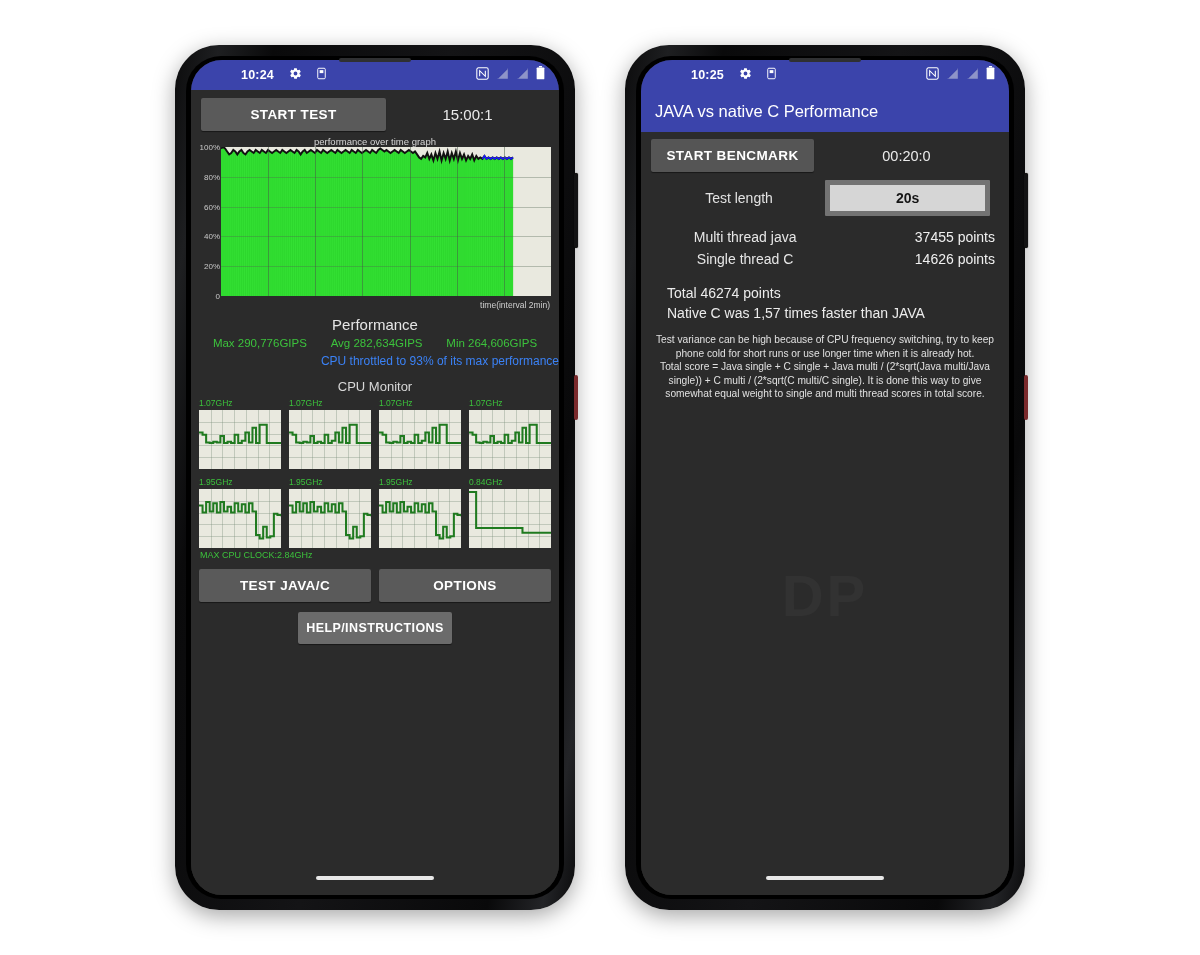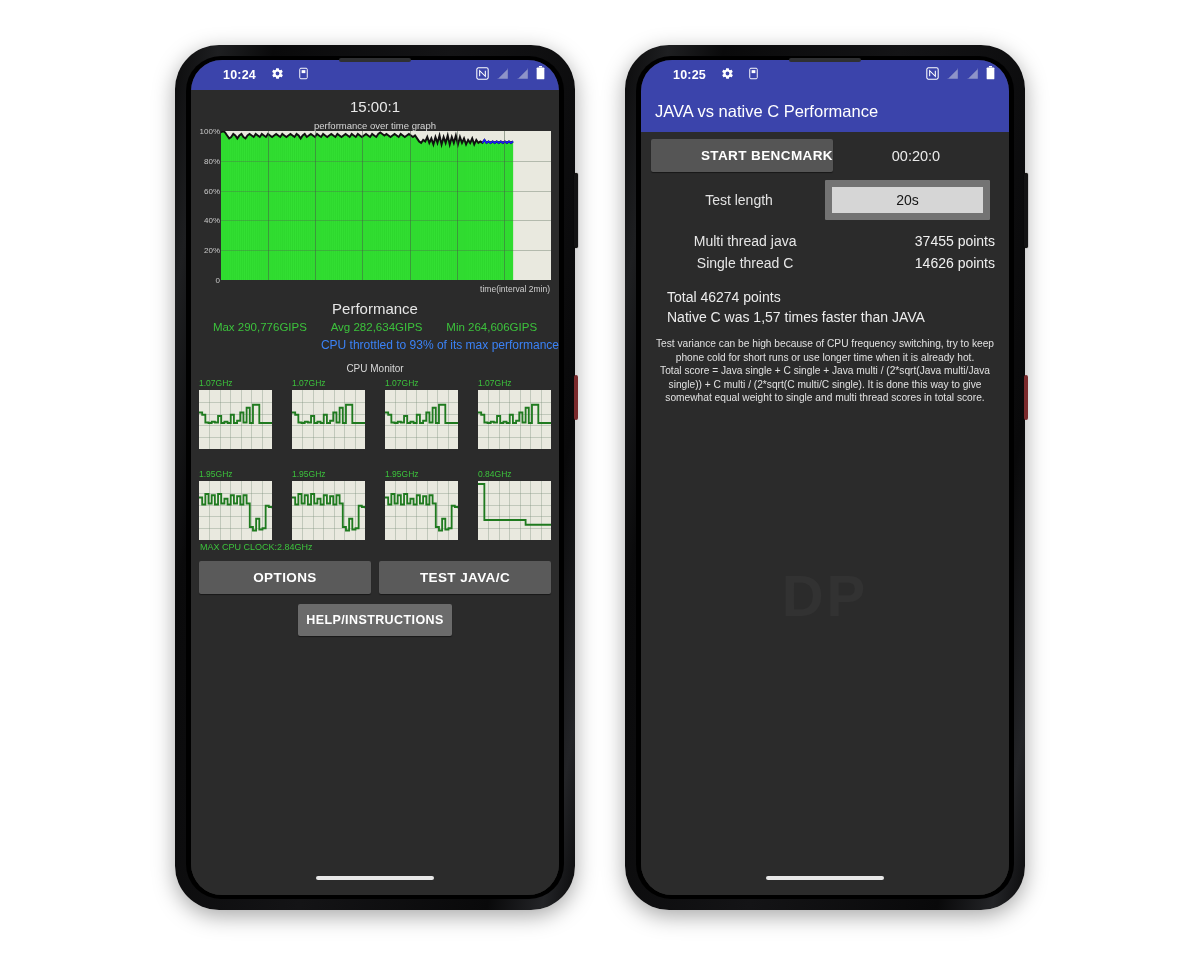--- a/index.html
+++ b/index.html
@@ -66,21 +66,21 @@
   }
 
   
   .statusbar{
     height:30px;
     background:#3b44ab;
     display:flex; align-items:center;
     padding:0 16px;
     position:relative;
   }
-  .sb-left{ display:flex; align-items:center; gap:15px; margin-left:16px; }
+  .sb-left{ display:flex; align-items:center; gap:15px; margin-left:34px; }
   .sb-clock{ color:#fff; font-size:12.5px; font-weight:bold; letter-spacing:.2px; }
   .sb-right{ position:absolute; right:14px; display:flex; align-items:center; gap:7px; }
   .ic{ display:block; }
 
   
   .appbar{
     background:#3b44ab;
     height:42px;
     display:flex; align-items:center;
     padding:0 14px;
@@ -160,28 +160,28 @@
   .gl-h{ position:absolute; left:0; right:0; height:1px; background:rgba(80,100,80,.35); }
   .gl-v{ position:absolute; top:0; bottom:0; width:1px; background:rgba(70,90,70,.5); }
 
   
   .perf-title{ text-align:center; color:#e6e6e6; font-size:15px; margin-top:6px; }
   .perf-row{
     display:flex; justify-content:space-around;
     color:#3cc23c; font-size:11.5px; margin-top:4px; padding:0 10px;
   }
   .throttle{ text-align:right; color:#3b82f6; font-size:12px; margin-top:5px; }
-  .cpumon-title{ text-align:center; color:#d8d8d8; font-size:10px; margin-top:11px; }
+  .cpumon-title{ text-align:center; color:#d8d8d8; font-size:13px; margin-top:11px; }
 
   
   .cpugrid{
     margin:4px 8px 0 8px;
     display:grid;
     grid-template-columns:repeat(4,1fr);
-    gap:20px;
+    gap:8px;
   }
   .cpucell{ position:relative; }
   .cpulabel{
     color:#3cc23c; font-size:8.5px;
     line-height:11px;
     margin-bottom:1px;
   }
   .cpuplot{
     position:relative;
     height:59px;
@@ -202,37 +202,38 @@
   }
   .btnrow .btn{ flex:1; }
   .helprow{ display:flex; justify-content:center; padding-top:10px; }
   .btn-help{ width:154px; background:#6b6b6b; font-size:12.5px; }
 
   
   .row2{
     display:flex; align-items:center;
     padding:7px 10px 2px 10px;
   }
-  .btn-bench{ width:182px; background:#555;text-align:right; }
+  .btn-bench{ width:163px; background:#555; }
   .timer2{ flex:1; text-align:center; color:#eaeaea; font-size:14.5px; }
 
   .lenrow{
     display:flex; align-items:center;
     padding:6px 12px 0 12px;
   }
   .lenlabel{ width:50%; text-align:center; color:#e2e2e2; font-size:14px; }
   .spinner{
     width:48%;
     background:#d6d6d6;
     color:#161616;
     font-size:14px;
     text-align:center;
     padding:5px 0;
-    border:7px solid #737373;
+    border:5px solid #737373;
     border-radius:1px;
+    font-weight:bold;
   }
 
   .results{ padding:13px 14px 0 14px; }
   .res-row{
     display:flex; align-items:baseline;
     margin-bottom:6px;
   }
   .res-label{
     width:53%; text-align:center;
     color:#e6e6e6; font-size:14px;
@@ -306,20 +307,21 @@
                   <rect x="3.2" y="0" width="3.6" height="1.6" fill="#fff"></rect>
                   <rect x="0.6" y="1.6" width="8.8" height="13.6" rx="1" fill="#fff"></rect>
                 </svg>
             </span>
           </div>
         </div>
 
         <div class="body">
 
           <div class="toprow">
+            <div class="btn btn-start">START TEST</div>
             <div class="timer">15:00:1</div>
           </div>
 
           <div class="chart-wrap">
             <div class="chart-title">performance over time graph</div>
             <div class="chart-box">
               <div class="ylabels">
                   <div class="ylab" style="top: 100%;">0</div>
                   <div class="ylab" style="top: 80%;">20%</div>
                   <div class="ylab" style="top: 60%;">40%</div>
@@ -633,22 +635,22 @@
                   <div class="cg-v" style="left: 85.7143%;"></div>
                   <svg width="100%" height="100%" viewBox="0 0 80 59" preserveAspectRatio="none" style="position: absolute; inset: 0px;">
                     <path d="M 0.00 2.95 L 3.48 2.95 L 3.48 2.95 L 6.96 2.95 L 6.96 38.94 L 10.43 38.94 L 10.43 38.94 L 13.91 38.94 L 13.91 38.94 L 17.39 38.94 L 17.39 38.94 L 20.87 38.94 L 20.87 38.94 L 24.35 38.94 L 24.35 38.94 L 27.83 38.94 L 27.83 38.94 L 31.30 38.94 L 31.30 38.94 L 34.78 38.94 L 34.78 38.94 L 38.26 38.94 L 38.26 38.94 L 41.74 38.94 L 41.74 38.94 L 45.22 38.94 L 45.22 38.94 L 48.70 38.94 L 48.70 38.94 L 52.17 38.94 L 52.17 43.66 L 55.65 43.66 L 55.65 43.66 L 59.13 43.66 L 59.13 43.66 L 62.61 43.66 L 62.61 43.66 L 66.09 43.66 L 66.09 43.66 L 69.57 43.66 L 69.57 43.66 L 73.04 43.66 L 73.04 43.66 L 76.52 43.66 L 76.52 43.66 L 80.00 43.66 L 80.00 43.66" fill="none" stroke="#1f7a1f" stroke-width="2"></path>
                   </svg>
                 </div>
               </div>
             </div>
           <div class="maxclock">MAX CPU CLOCK:2.84GHz</div>
 
           <div class="btnrow">
+            <div class="btn">TEST JAVA/C</div>
             <div class="btn">OPTIONS</div>
-            <div class="btn">TEST JAVA/C</div>
           </div>
           <div class="helprow">
             <div class="btn btn-help">HELP/INSTRUCTIONS</div>
           </div>
 
         </div>
         <div class="gesture-bar"></div>
       </div>
     </div>
   </div>

